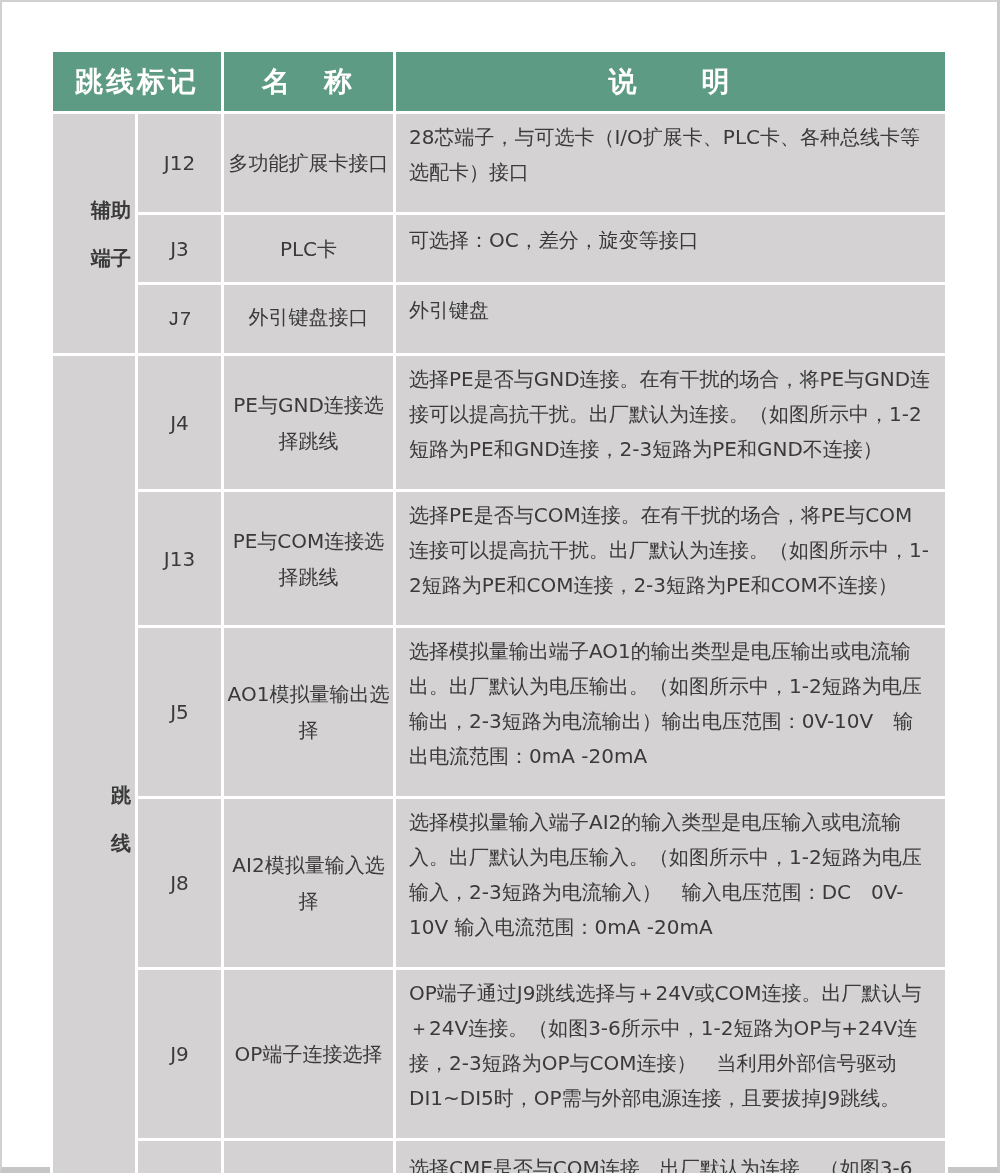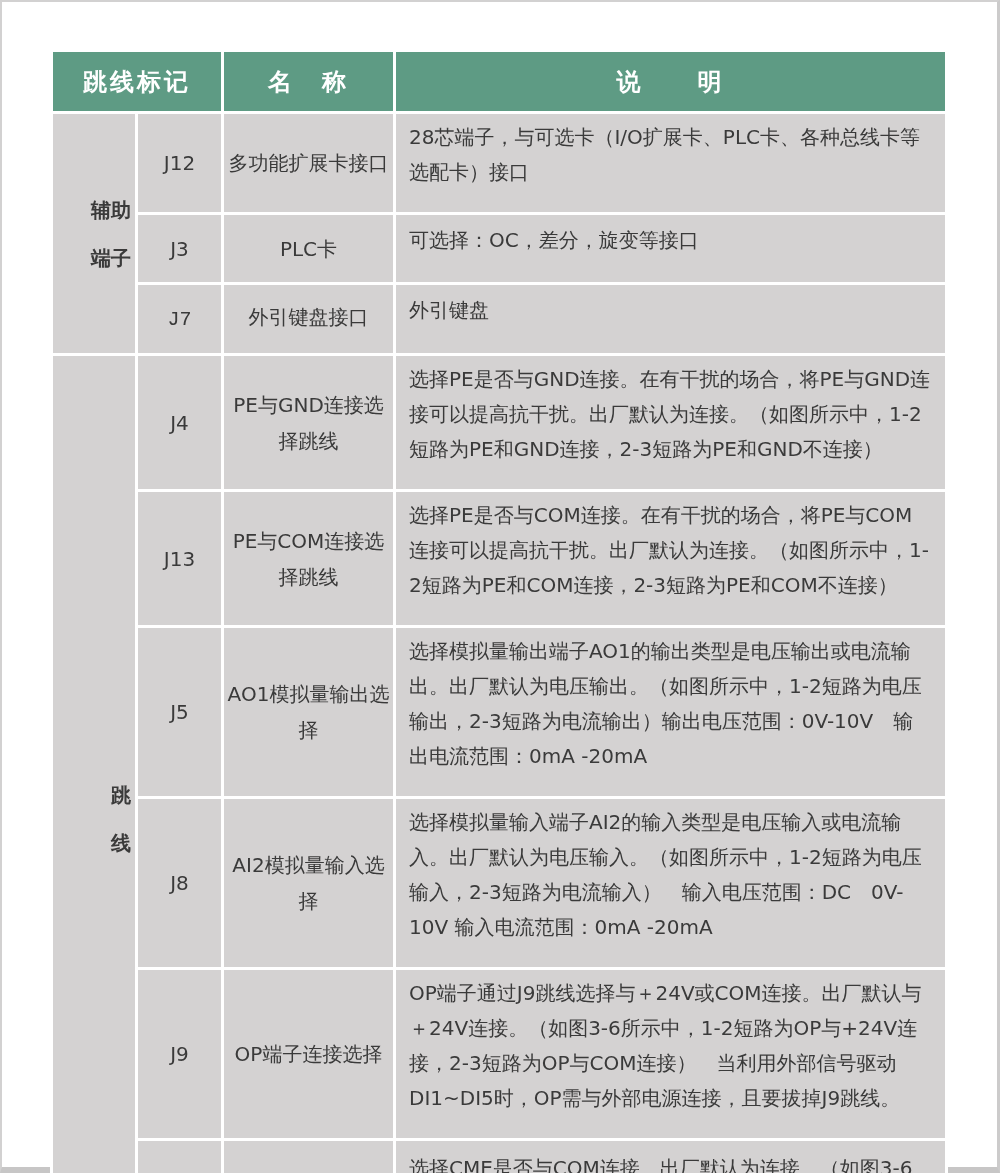--- a/index.html
+++ b/index.html
@@ -30,21 +30,21 @@
     position: absolute;
     left: 50px;
     top: 49px;
     width: 898px;
     border-collapse: collapse;
     table-layout: fixed;
   }
   .jumper-table th {
     background: #5e9b84;
     color: #ffffff;
-    font-size: 24px;
+    font-size: 28px;
     font-weight: bold;
     letter-spacing: 3px;
     height: 59px;
     text-align: center;
     vertical-align: middle;
     border: 3px solid #ffffff;
     padding: 0;
   }
   .jumper-table td {
     background: #d4d2d2;

